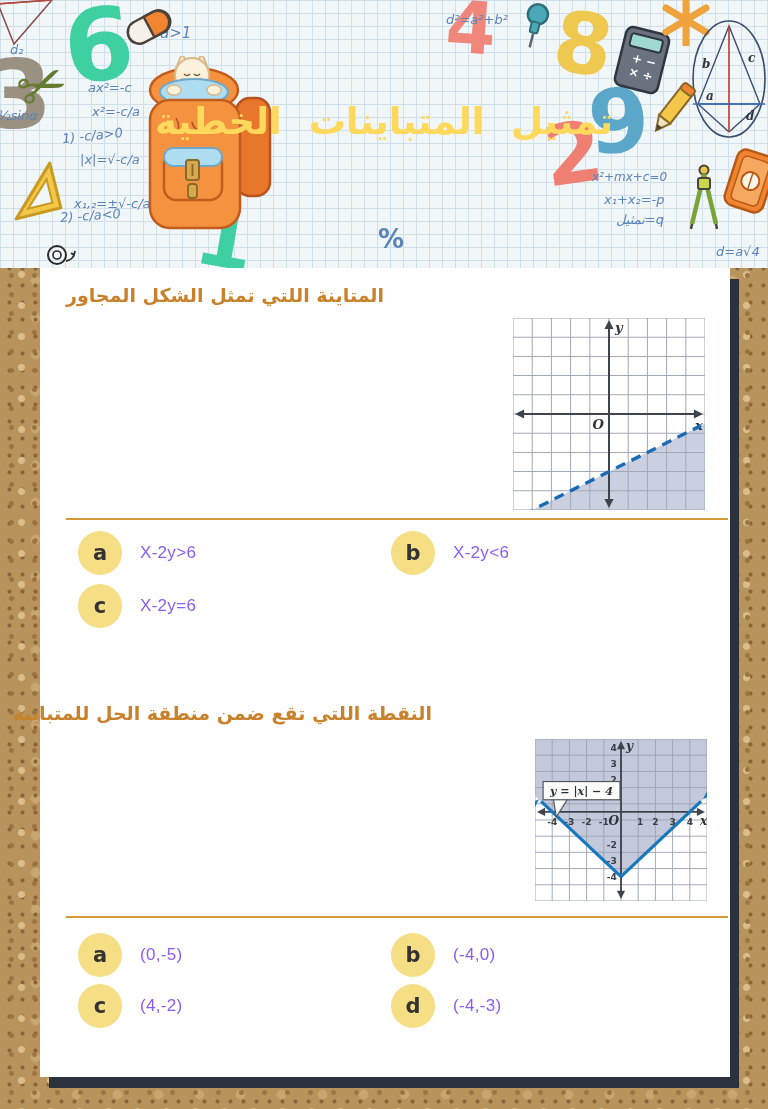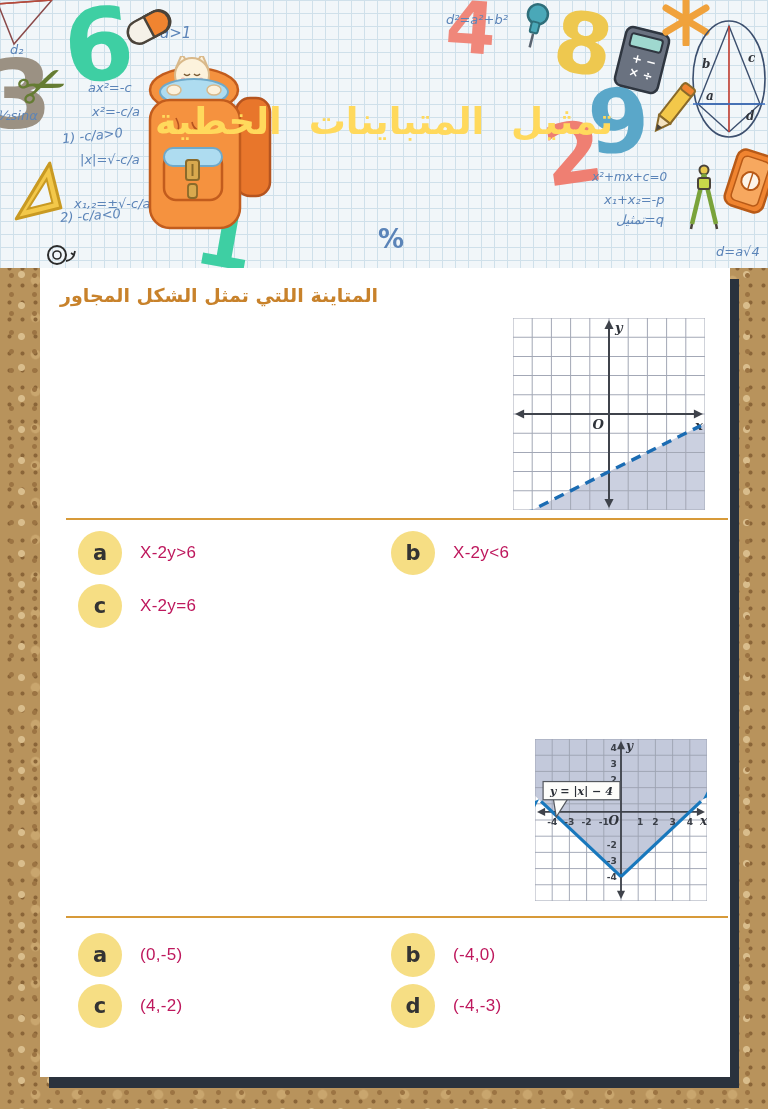--- a/index.html
+++ b/index.html
@@ -21,28 +21,28 @@
   .frm{position:absolute;color:#5b84b8;font:italic 13px "DejaVu Sans",sans-serif;white-space:nowrap;z-index:5;}
   .num{position:absolute;font-family:"DejaVu Sans",sans-serif;font-weight:700;line-height:1;z-index:4;white-space:nowrap;}
   .doodle{position:absolute;z-index:6;}
   .title{position:absolute;left:0;right:0;top:84px;text-align:center;color:#ffd95c;
     font-family:"DejaVu Sans",sans-serif;font-weight:700;z-index:30;direction:rtl;}
   .title .l1{display:block;font-size:37px;word-spacing:14px;letter-spacing:.5px;}
   .title .l2{display:block;font-size:31px;word-spacing:9px;margin-top:13px;}
   
   .card{position:absolute;left:40px;top:268px;width:690px;height:809px;background:#ffffff;
     box-shadow:9px 11px 0 0 #2a323d;z-index:10;}
-  .prompt{position:absolute;direction:rtl;text-align:left;white-space:nowrap;
+  .prompt{position:absolute;direction:rtl;text-align:center;white-space:nowrap;
     font:700 19px "DejaVu Sans",sans-serif;color:#c8822b;}
   .divider{position:absolute;left:26px;right:2px;height:2px;background:#d79a39;}
   .opt{position:absolute;display:flex;align-items:center;gap:18px;cursor:pointer;}
   .badge{width:44px;height:44px;border-radius:50%;background:#f6de84;flex:0 0 auto;
     display:flex;align-items:center;justify-content:center;
     font:700 21px "DejaVu Sans",sans-serif;color:#333;}
-  .optlabel{font:400 17px "Liberation Sans",sans-serif;color:#be185d;letter-spacing:.3px;}
+  .optlabel{font:400 17px "Liberation Sans",sans-serif;color:#8b5cf6;letter-spacing:.3px;}
   .graph{position:absolute;}
   
   .svgtick{font:700 9px "DejaVu Sans",sans-serif;fill:#3b4049;}
   .svglbl{font:italic 700 12px "DejaVu Serif",serif;fill:#30343b;}
   .svglbl2{font:italic 700 13px "DejaVu Serif",serif;fill:#30343b;}
   .eqtext{font:italic 700 11px "DejaVu Serif",serif;fill:#2b2f36;}
 </style>
 </head>
 <body>
 
@@ -252,20 +252,21 @@
     </div>
     <div class="opt" style="left:351px;top:263px">
       <span class="badge">b</span>
       <span class="optlabel">X-2y&lt;6</span>
     </div>
     <div class="opt" style="left:38px;top:316px">
       <span class="badge">c</span>
       <span class="optlabel">X-2y=6</span>
     </div>
 
+    <div class="prompt" id="q2p" dir="rtl" style="left:20px;top:434px;width:372px">النقطة اللتي تقع ضمن منطقة الحل للمتباينة</div>
 
     <svg class="graph" style="left:495px;top:471px" width="172" height="162" viewBox="0 0 170 160">
       <polygon points="0,0 170,0 170,56 85,136 0,56" fill="#c3c9db"></polygon>
       <g id="g2grid" stroke="#9da3b2" stroke-width="0.9">
           <line x1="0" y1="0" x2="0" y2="160"></line>
           <line x1="17" y1="0" x2="17" y2="160"></line>
           <line x1="34" y1="0" x2="34" y2="160"></line>
           <line x1="51" y1="0" x2="51" y2="160"></line>
           <line x1="68" y1="0" x2="68" y2="160"></line>
           <line x1="85" y1="0" x2="85" y2="160"></line>

